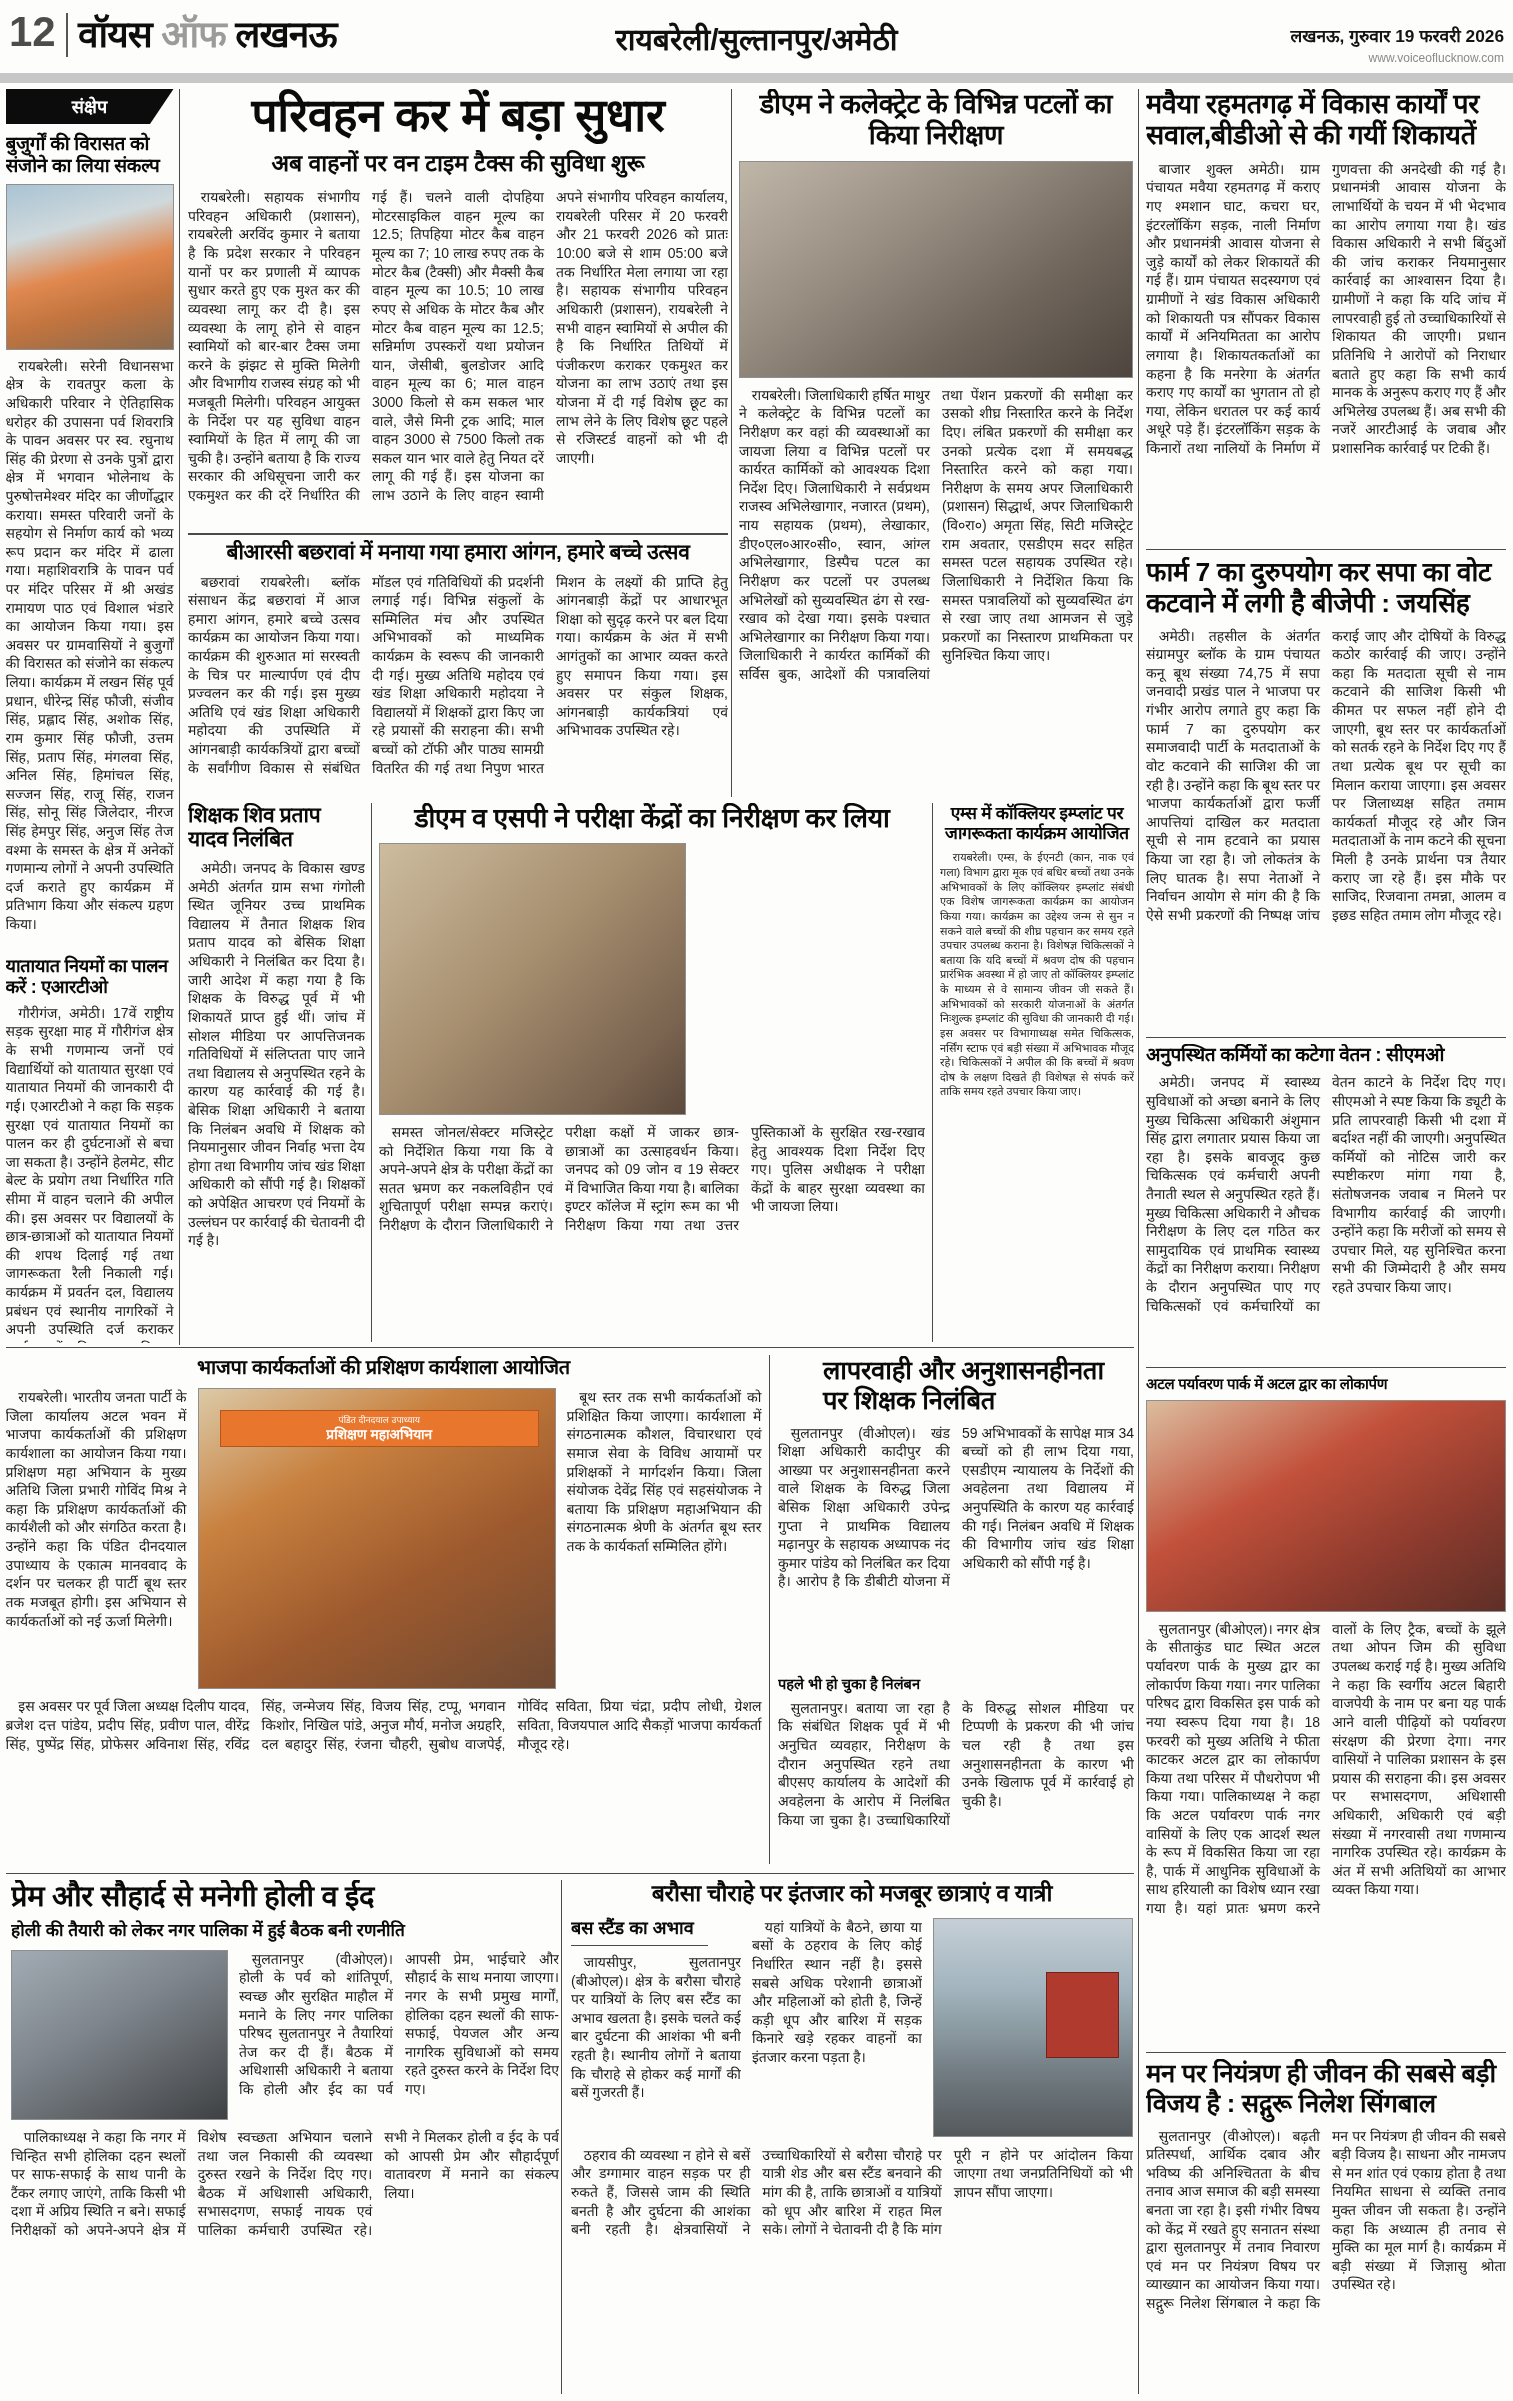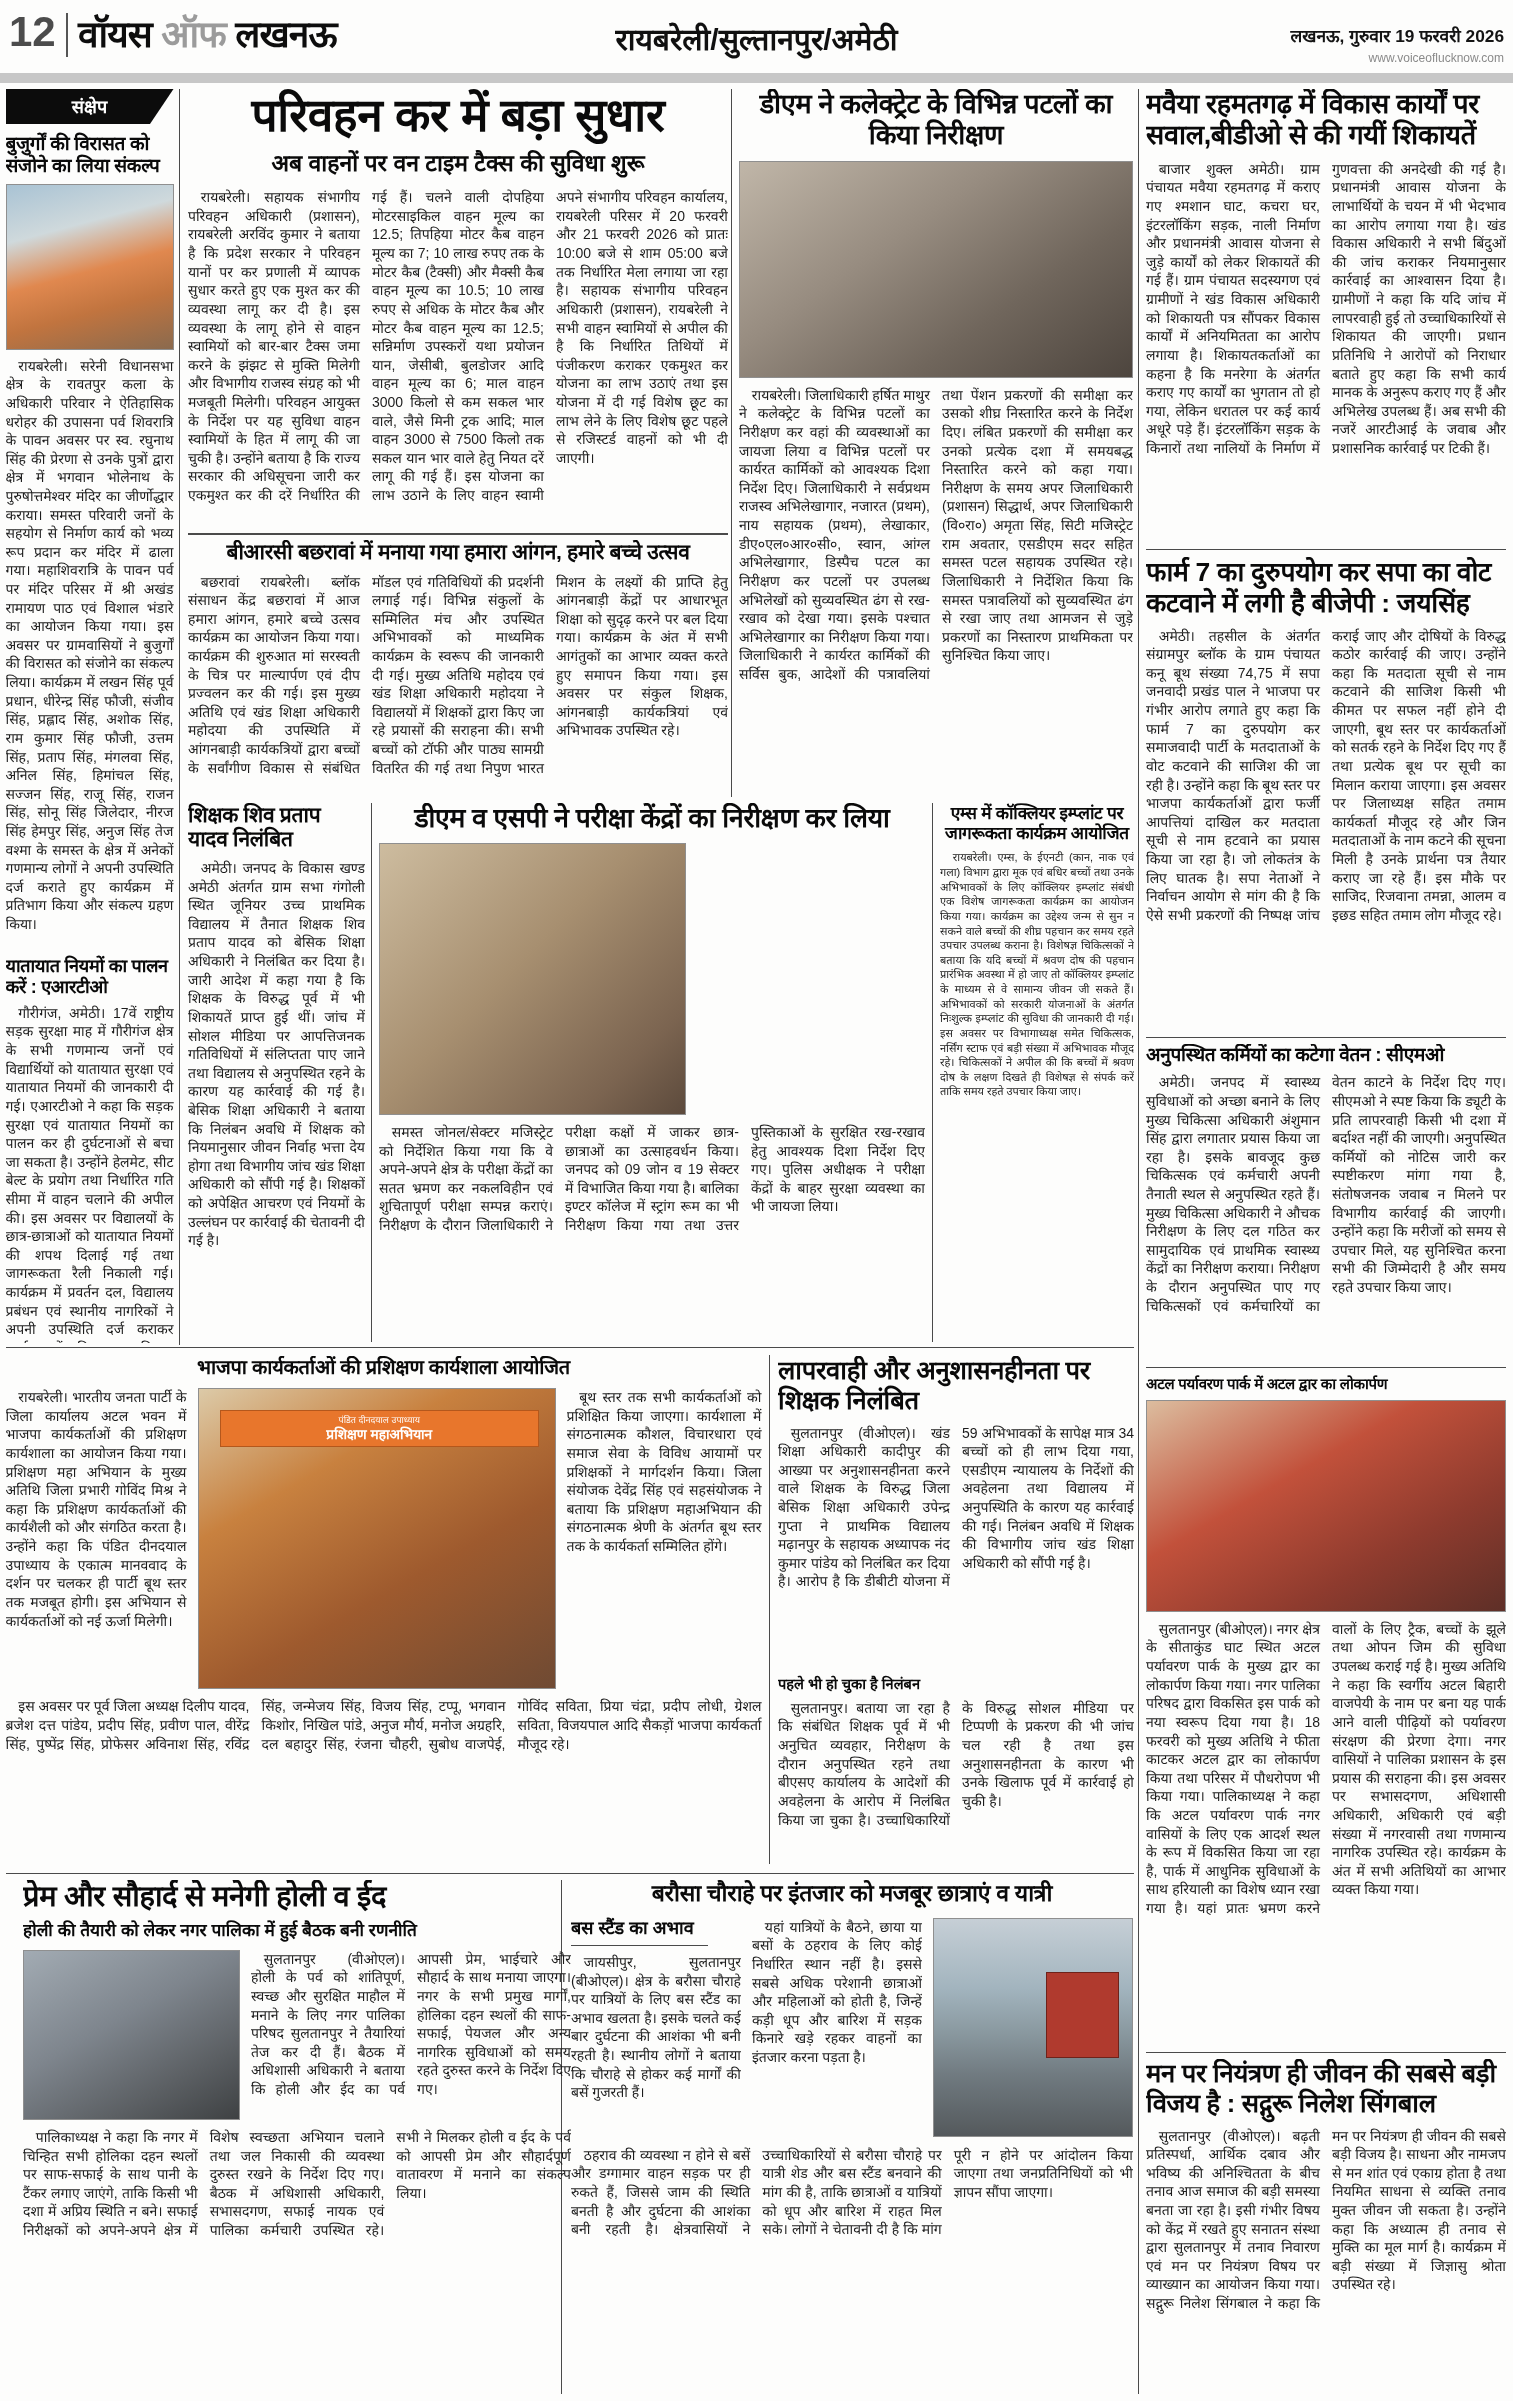--- a/index.html
+++ b/index.html
@@ -158,31 +158,31 @@
       <div class="bt clip" style="flex:1;">
         <p>बूथ स्तर तक सभी कार्यकर्ताओं को प्रशिक्षित किया जाएगा। कार्यशाला में संगठनात्मक कौशल, विचारधारा एवं समाज सेवा के विविध आयामों पर प्रशिक्षकों ने मार्गदर्शन किया। जिला संयोजक देवेंद्र सिंह एवं सहसंयोजक ने बताया कि प्रशिक्षण महाअभियान की संगठनात्मक श्रेणी के अंतर्गत बूथ स्तर तक के कार्यकर्ता सम्मिलित होंगे।</p>
       </div>
     </div>
     <div class="bt cols3" style="margin-top:8.2px;height:137px;">
       <p>इस अवसर पर पूर्व जिला अध्यक्ष दिलीप यादव, ब्रजेश दत्त पांडेय, प्रदीप सिंह, प्रवीण पाल, वीरेंद्र सिंह, पुष्पेंद्र सिंह, प्रोफेसर अविनाश सिंह, रविंद्र सिंह, जन्मेजय सिंह, विजय सिंह, टप्पू, भगवान किशोर, निखिल पांडे, अनुज मौर्य, मनोज अग्रहरि, दल बहादुर सिंह, रंजना चौहरी, सुबोध वाजपेई, गोविंद सविता, प्रिया चंद्रा, प्रदीप लोधी, ग्रेशल सविता, विजयपाल आदि सैकड़ों भाजपा कार्यकर्ता मौजूद रहे।</p>
     </div>
   </div>
 
   <div class="abs" style="left:778px;top:1356px;width:356px;height:507px;overflow:hidden;">
-    <div class="hl" style="font-size:25.6px;">लापरवाही और अनुशासनहीनता पर शिक्षक निलंबित</div>
+    <div class="hl" style="font-size:25.6px;margin-left:45px;">लापरवाही और अनुशासनहीनता पर शिक्षक निलंबित</div>
     <div class="bt cols2" style="margin-top:8.2px;height:245px;">
       <p>सुलतानपुर (वीओएल)। खंड शिक्षा अधिकारी कादीपुर की आख्या पर अनुशासनहीनता करने वाले शिक्षक के विरुद्ध जिला बेसिक शिक्षा अधिकारी उपेन्द्र गुप्ता ने प्राथमिक विद्यालय मढ़ानपुर के सहायक अध्यापक नंद कुमार पांडेय को निलंबित कर दिया है। आरोप है कि डीबीटी योजना में 59 अभिभावकों के सापेक्ष मात्र 34 बच्चों को ही लाभ दिया गया, एसडीएम न्यायालय के निर्देशों की अवहेलना तथा विद्यालय में अनुपस्थिति के कारण यह कार्रवाई की गई। निलंबन अवधि में शिक्षक की विभागीय जांच खंड शिक्षा अधिकारी को सौंपी गई है।</p>
     </div>
     <div class="sub" style="font-size:14.6px;margin-top:7.3px;">पहले भी हो चुका है निलंबन</div>
     <div class="bt cols2" style="margin-top:5.5px;height:164px;">
       <p>सुलतानपुर। बताया जा रहा है कि संबंधित शिक्षक पूर्व में भी अनुचित व्यवहार, निरीक्षण के दौरान अनुपस्थित रहने तथा बीएसए कार्यालय के आदेशों की अवहेलना के आरोप में निलंबित किया जा चुका है। उच्चाधिकारियों के विरुद्ध सोशल मीडिया पर टिप्पणी के प्रकरण की भी जांच चल रही है तथा इस अनुशासनहीनता के कारण भी उनके खिलाफ पूर्व में कार्रवाई हो चुकी है।</p>
     </div>
   </div>
 
-  <div class="abs" style="left:23px;top:1880px;width:548px;height:514px;overflow:hidden;">
+  <div class="abs" style="left:11px;top:1880px;width:548px;height:514px;overflow:hidden;">
     <div class="hl" style="font-size:29px;">प्रेम और सौहार्द से मनेगी होली व ईद</div>
     <div class="sub" style="font-size:17.3px;margin-top:6.4px;">होली की तैयारी को लेकर नगर पालिका में हुई बैठक बनी रणनीति</div>
     <div style="display:flex;gap:11px;margin-top:9px;height:170px;">
       <div class="photo ph-holi" style="width:217px;height:170px;flex:0 0 auto;"></div>
       <div class="bt cols2 clip" style="flex:1;">
         <p>सुलतानपुर (वीओएल)। होली के पर्व को शांतिपूर्ण, स्वच्छ और सुरक्षित माहौल में मनाने के लिए नगर पालिका परिषद सुलतानपुर ने तैयारियां तेज कर दी हैं। बैठक में अधिशासी अधिकारी ने बताया कि होली और ईद का पर्व आपसी प्रेम, भाईचारे और सौहार्द के साथ मनाया जाएगा। नगर के सभी प्रमुख मार्गों, होलिका दहन स्थलों की साफ-सफाई, पेयजल और अन्य नागरिक सुविधाओं को समय रहते दुरुस्त करने के निर्देश दिए गए।</p>
       </div>
     </div>
     <div class="bt cols3" style="margin-top:8.2px;height:246px;">
       <p>पालिकाध्यक्ष ने कहा कि नगर में चिन्हित सभी होलिका दहन स्थलों पर साफ-सफाई के साथ पानी के टैंकर लगाए जाएंगे, ताकि किसी भी दशा में अप्रिय स्थिति न बने। सफाई निरीक्षकों को अपने-अपने क्षेत्र में विशेष स्वच्छता अभियान चलाने तथा जल निकासी की व्यवस्था दुरुस्त रखने के निर्देश दिए गए। बैठक में अधिशासी अधिकारी, सभासदगण, सफाई नायक एवं पालिका कर्मचारी उपस्थित रहे। सभी ने मिलकर होली व ईद के पर्व को आपसी प्रेम और सौहार्दपूर्ण वातावरण में मनाने का संकल्प लिया।</p>

